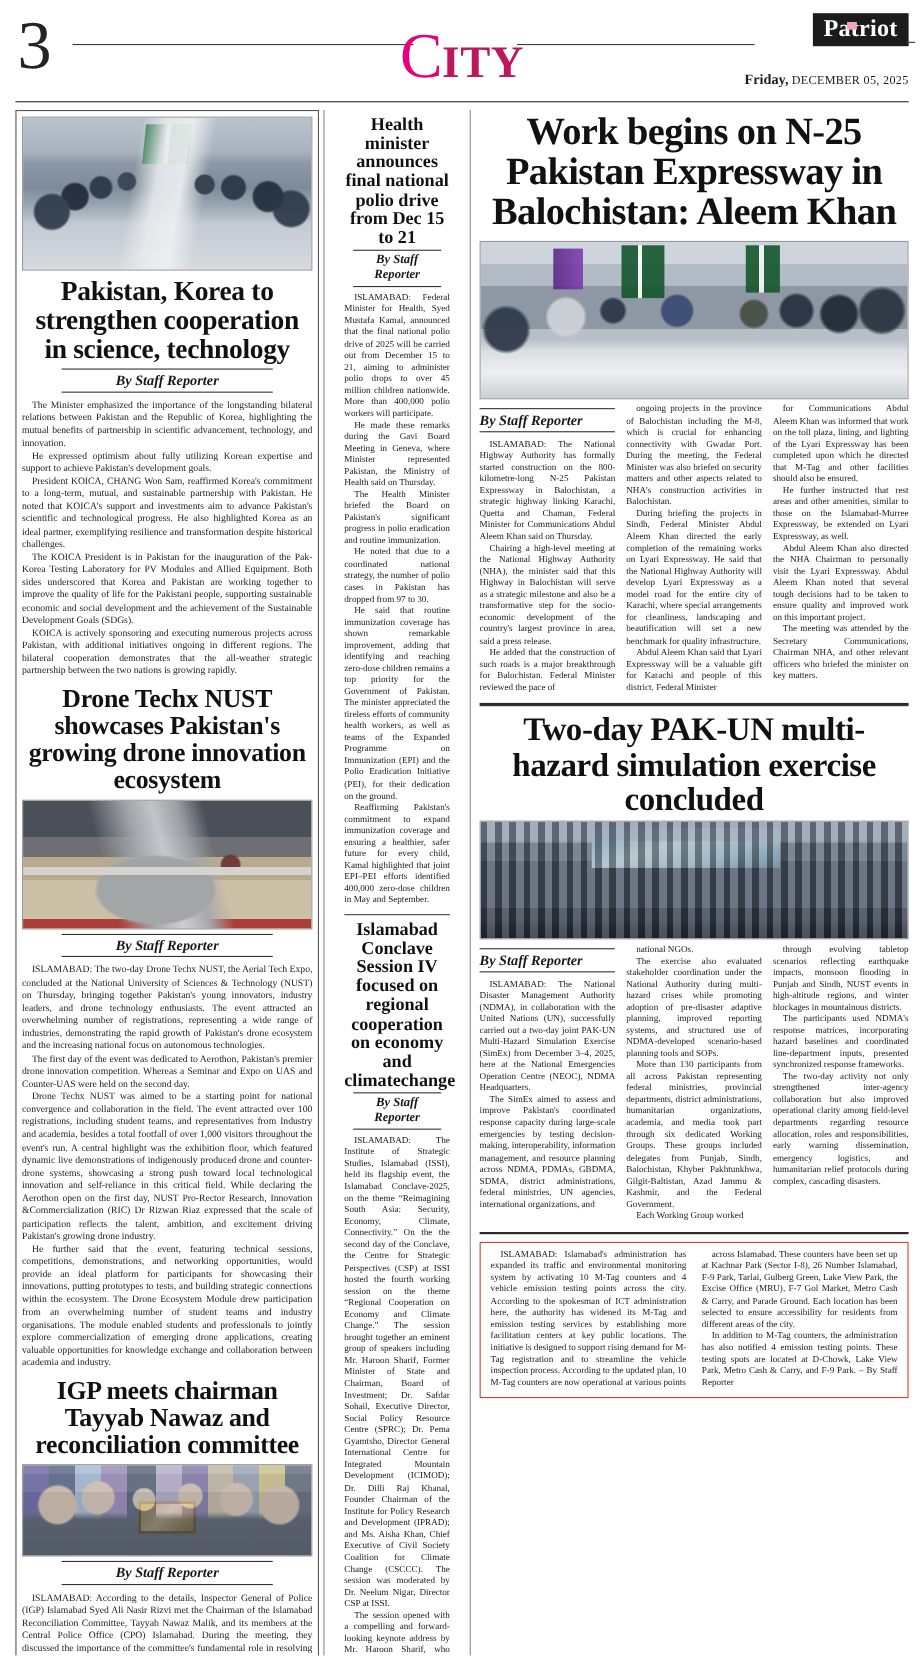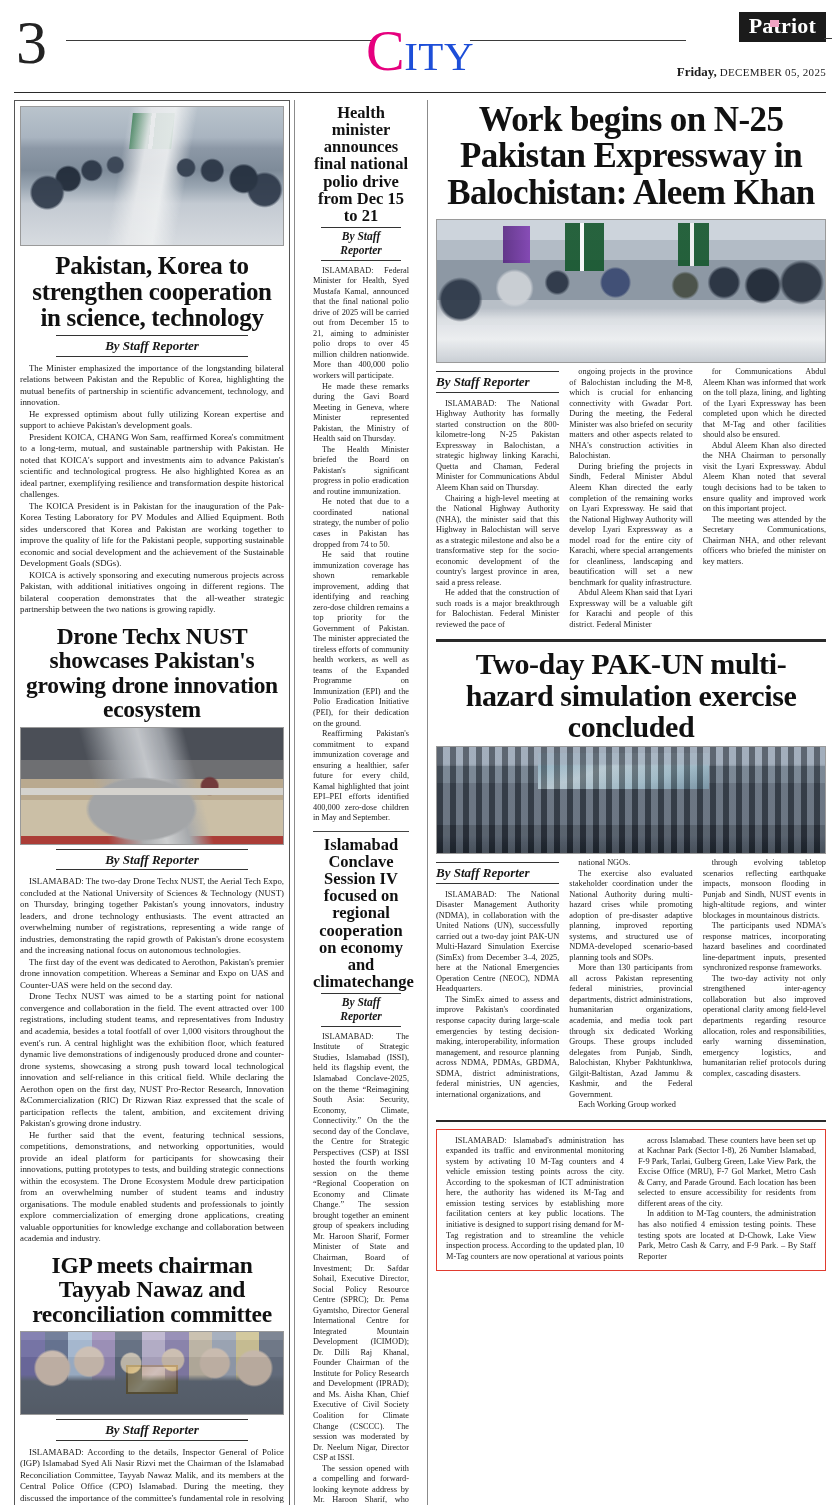--- a/index.html
+++ b/index.html
@@ -25,21 +25,21 @@
   }
   .rule-right {
     position: absolute; left: 470px; top: 40px; width: 216px;
     border-top: 1.4px solid #3b3b3b;
   }
   .city-word {
     position: absolute; left: 0; right: 0; top: 22px; text-align: center;
     font-family: "Liberation Serif", serif; letter-spacing: -0.5px;
   }
   .city-word .cap { font-size: 58px; color: #e6007e; font-weight: 400; line-height: 1; }
-  .city-word .rest { font-size: 41px; color: #1d4ed8; font-weight: 400; letter-spacing: 0.5px; }
+  .city-word .rest { font-size: 41px; color: #be185d; font-weight: 700; letter-spacing: 0.5px; }
   .brand-wrap { position: absolute; right: 14px; top: 12px; text-align: right; }
   .brand-box {
     display: inline-block; background: #1b1b1b; color: #ffffff;
     font-family: "Liberation Serif", serif; font-size: 22px; font-weight: 700;
     padding: 1px 10px 3px 10px; letter-spacing: 0.2px;
   }
   .brand-flag {
     position: absolute; right: 47px; top: 8px;
     width: 9px; height: 7px; background: #f0a3c3;
   }
@@ -264,21 +264,21 @@
       </div>
 
       <div class="col-b">
 
         <div>
           <h1 class="hl hl-mid">Health minister announces final national polio drive from Dec 15 to 21</h1>
           <div class="byline tiny">By Staff Reporter</div>
           <p class="bt s85">ISLAMABAD: Federal Minister for Health, Syed Mustafa Kamal, announced that the final national polio drive of 2025 will be carried out from December 15 to 21, aiming to administer polio drops to over 45 million children nationwide. More than 400,000 polio workers will participate.</p>
           <p class="bt s85">He made these remarks during the Gavi Board Meeting in Geneva, where Minister represented Pakistan, the Ministry of Health said on Thursday.</p>
           <p class="bt s85">The Health Minister briefed the Board on Pakistan's significant progress in polio eradication and routine immunization.</p>
-          <p class="bt s85">He noted that due to a coordinated national strategy, the number of polio cases in Pakistan has dropped from 74 to 50.</p>
+          <p class="bt s85">He noted that due to a coordinated national strategy, the number of polio cases in Pakistan has dropped from 97 to 30.</p>
           <p class="bt s85">He said that routine immunization coverage has shown remarkable improvement, adding that identifying and reaching zero-dose children remains a top priority for the Government of Pakistan. The minister appreciated the tireless efforts of community health workers, as well as teams of the Expanded Programme on Immunization (EPI) and the Polio Eradication Initiative (PEI), for their dedication on the ground.</p>
           <p class="bt s85">Reaffirming Pakistan's commitment to expand immunization coverage and ensuring a healthier, safer future for every child, Kamal highlighted that joint EPI–PEI efforts identified 400,000 zero-dose children in May and September.</p>
         </div>
 
         <div class="divider-thin"></div>
 
         <div>
           <h1 class="hl hl-mid">Islamabad Conclave Session IV focused on regional cooperation on economy and climatechange</h1>
           <div class="byline tiny">By Staff Reporter</div>
           <p class="bt s85">ISLAMABAD: The Institute of Strategic Studies, Islamabad (ISSI), held its flagship event, the Islamabad Conclave-2025, on the theme “Reimagining South Asia: Security, Economy, Climate, Connectivity.” On the the second day of the Conclave, the Centre for Strategic Perspectives (CSP) at ISSI hosted the fourth working session on the theme “Regional Cooperation on Economy and Climate Change.” The session brought together an eminent group of speakers including Mr. Haroon Sharif, Former Minister of State and Chairman, Board of Investment; Dr. Safdar Sohail, Executive Director, Social Policy Resource Centre (SPRC); Dr. Pema Gyamtsho, Director General International Centre for Integrated Mountain Development (ICIMOD); Dr. Dilli Raj Khanal, Founder Chairman of the Institute for Policy Research and Development (IPRAD); and Ms. Aisha Khan, Chief Executive of Civil Society Coalition for Climate Change (CSCCC). The session was moderated by Dr. Neelum Nigar, Director CSP at ISSI.</p>
@@ -303,20 +303,21 @@
               <p class="bt s85">Chairing a high-level meeting at the National Highway Authority (NHA), the minister said that this Highway in Balochistan will serve as a strategic milestone and also be a transformative step for the socio-economic development of the country's largest province in area, said a press release.</p>
               <p class="bt s85">He added that the construction of such roads is a major breakthrough for Balochistan. Federal Minister reviewed the pace of</p>
             </div>
             <div style="flex:1 1 0; min-width:0;">
               <p class="bt s85">ongoing projects in the province of Balochistan including the M-8, which is crucial for enhancing connectivity with Gwadar Port. During the meeting, the Federal Minister was also briefed on security matters and other aspects related to NHA's construction activities in Balochistan.</p>
               <p class="bt s85">During briefing the projects in Sindh, Federal Minister Abdul Aleem Khan directed the early completion of the remaining works on Lyari Expressway. He said that the National Highway Authority will develop Lyari Expressway as a model road for the entire city of Karachi, where special arrangements for cleanliness, landscaping and beautification will set a new benchmark for quality infrastructure.</p>
               <p class="bt s85">Abdul Aleem Khan said that Lyari Expressway will be a valuable gift for Karachi and people of this district. Federal Minister</p>
             </div>
             <div style="flex:1 1 0; min-width:0;">
               <p class="bt s85">for Communications Abdul Aleem Khan was informed that work on the toll plaza, lining, and lighting of the Lyari Expressway has been completed upon which he directed that M-Tag and other facilities should also be ensured.</p>
+              <p class="bt s85">He further instructed that rest areas and other amenities, similar to those on the Islamabad-Murree Expressway, be extended on Lyari Expressway, as well.</p>
               <p class="bt s85">Abdul Aleem Khan also directed the NHA Chairman to personally visit the Lyari Expressway. Abdul Aleem Khan noted that several tough decisions had to be taken to ensure quality and improved work on this important project.</p>
               <p class="bt s85">The meeting was attended by the Secretary Communications, Chairman NHA, and other relevant officers who briefed the minister on key matters.</p>
             </div>
           </div>
         </div>
 
         <div class="divider-dbl"></div>
 
         <div>
           <h1 class="hl hl-wide">Two-day PAK-UN multi-hazard simulation exercise concluded</h1>

